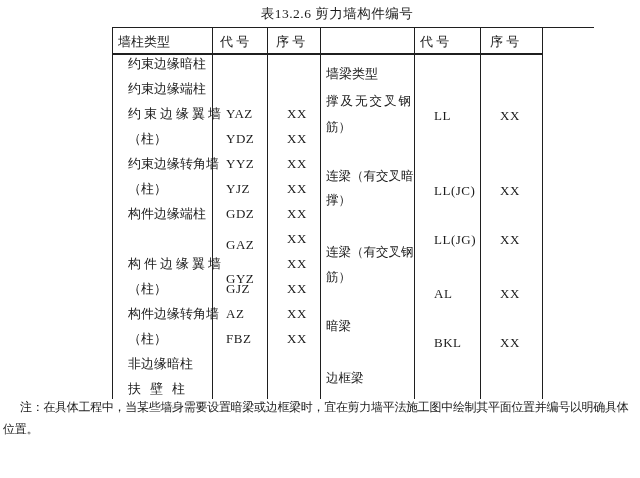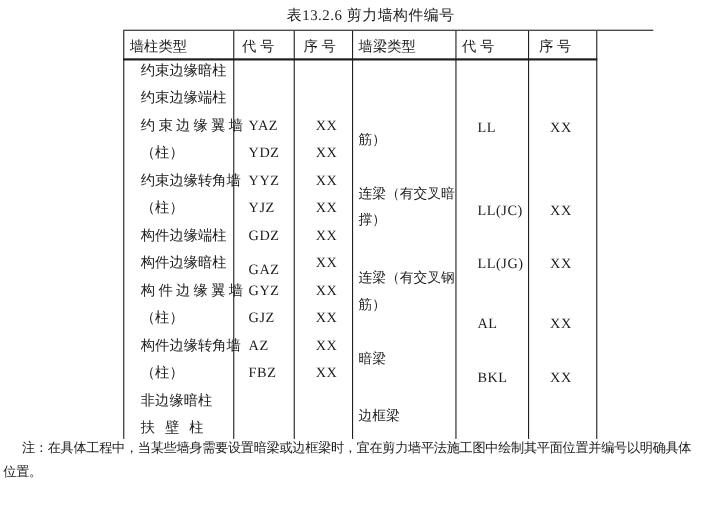--- a/index.html
+++ b/index.html
@@ -11,21 +11,21 @@
   .title{
     position:absolute;top:5px;left:0;width:640px;height:17px;line-height:17px;
     text-align:center;text-indent:34px;font-size:13.5px;letter-spacing:0.5px;white-space:nowrap;
   }
   .tbl{position:absolute;left:112px;top:27px;width:482px;height:371px;border-top:1.5px solid #1f1f1f;}
   .hline{position:absolute;left:0;top:25px;width:431px;height:1.5px;background:#1f1f1f;}
   .vline{position:absolute;top:0;width:1px;height:371px;background:#1f1f1f;}
   .v0{left:0;} .v1{left:100px;} .v2{left:155px;} .v3{left:208px;} .v4{left:302px;} .v5{left:368px;} .v6{left:430px;}
   .cell{position:absolute;height:25px;line-height:25px;font-size:13px;white-space:nowrap;}
   .hdr{top:0;height:26px;line-height:27px;}
-  .h0{left:6px;} .h1{left:108px;} .h2{left:164px;} .h3{left:214px;} .h4{left:308px;} .h5{left:378px;}
+  .h0{left:6px;} .h1{left:108px;} .h2{left:164px;} .h3{left:214px;margin-top:32px;} .h4{left:308px;} .h5{left:378px;}
   .wl{left:16px;}
   .wc{left:114px;letter-spacing:0.5px;}
   .ws{left:175px;letter-spacing:0.5px;}
   .bl{left:214px;font-size:12.5px;}
   .bc{left:322px;letter-spacing:0.5px;}
   .bs{left:388px;letter-spacing:0.5px;}
   .sp3{letter-spacing:3px;}
   .sp9{letter-spacing:9px;}
   .sp2{letter-spacing:2px;}
   .note{position:absolute;height:20px;line-height:20px;font-size:12px;letter-spacing:-0.3px;white-space:nowrap;}
@@ -57,50 +57,50 @@
     <div class="cell hdr h4">代 号</div>
     <div class="cell hdr h5">序 号</div>
 
     <div class="cell wl" style="top:23px">约束边缘暗柱</div>
     <div class="cell wl sp3" style="top:73px">约束边缘翼墙</div>
     <div class="cell wl" style="top:48px">约束边缘端柱</div>
     <div class="cell wl" style="top:98px">（柱）</div>
     <div class="cell wl" style="top:123px">约束边缘转角墙</div>
     <div class="cell wl" style="top:148px">（柱）</div>
     <div class="cell wl" style="top:173px">构件边缘端柱</div>
-    <div class="cell wl" style="top:198px">构件边缘暗柱</div>
     <div class="cell wl sp3" style="top:223px">构件边缘翼墙</div>
     <div class="cell wl" style="top:248px">（柱）</div>
     <div class="cell wl" style="top:273px">构件边缘转角墙</div>
     <div class="cell wl" style="top:298px">（柱）</div>
     <div class="cell wl" style="top:323px">非边缘暗柱</div>
     <div class="cell wl sp9" style="top:348px">扶壁柱</div>
 
     <div class="cell wc" style="top:73px">YAZ</div>
     <div class="cell wc" style="top:98px">YDZ</div>
     <div class="cell wc" style="top:123px">YYZ</div>
     <div class="cell wc" style="top:148px">YJZ</div>
     <div class="cell wc" style="top:173px">GDZ</div>
     <div class="cell wc" style="top:204px">GAZ</div>
-    <div class="cell wc" style="top:223px">GYZ</div>
+    <div class="cell wc" style="top:238px">GYZ</div>
     <div class="cell wc" style="top:248px">GJZ</div>
     <div class="cell wc" style="top:273px">AZ</div>
     <div class="cell wc" style="top:298px">FBZ</div>
 
     <div class="cell ws" style="top:73px">XX</div>
     <div class="cell ws" style="top:98px">XX</div>
     <div class="cell ws" style="top:123px">XX</div>
     <div class="cell ws" style="top:148px">XX</div>
     <div class="cell ws" style="top:173px">XX</div>
     <div class="cell ws" style="top:198px">XX</div>
     <div class="cell ws" style="top:223px">XX</div>
     <div class="cell ws" style="top:248px">XX</div>
     <div class="cell ws" style="top:273px">XX</div>
     <div class="cell ws" style="top:298px">XX</div>
 
+    <div class="cell bl sp2" style="top:61px">撑及无交叉钢</div>
     <div class="cell bl" style="top:87px">筋）</div>
     <div class="cell bl" style="top:136px">连梁（有交叉暗</div>
     <div class="cell bl" style="top:160px">撑）</div>
     <div class="cell bl" style="top:212px">连梁（有交叉钢</div>
     <div class="cell bl" style="top:237px">筋）</div>
     <div class="cell bl" style="top:286px">暗梁</div>
     <div class="cell bl" style="top:338px">边框梁</div>
 
     <div class="cell bc" style="top:75px">LL</div>
     <div class="cell bc" style="top:150px">LL(JC)</div>

